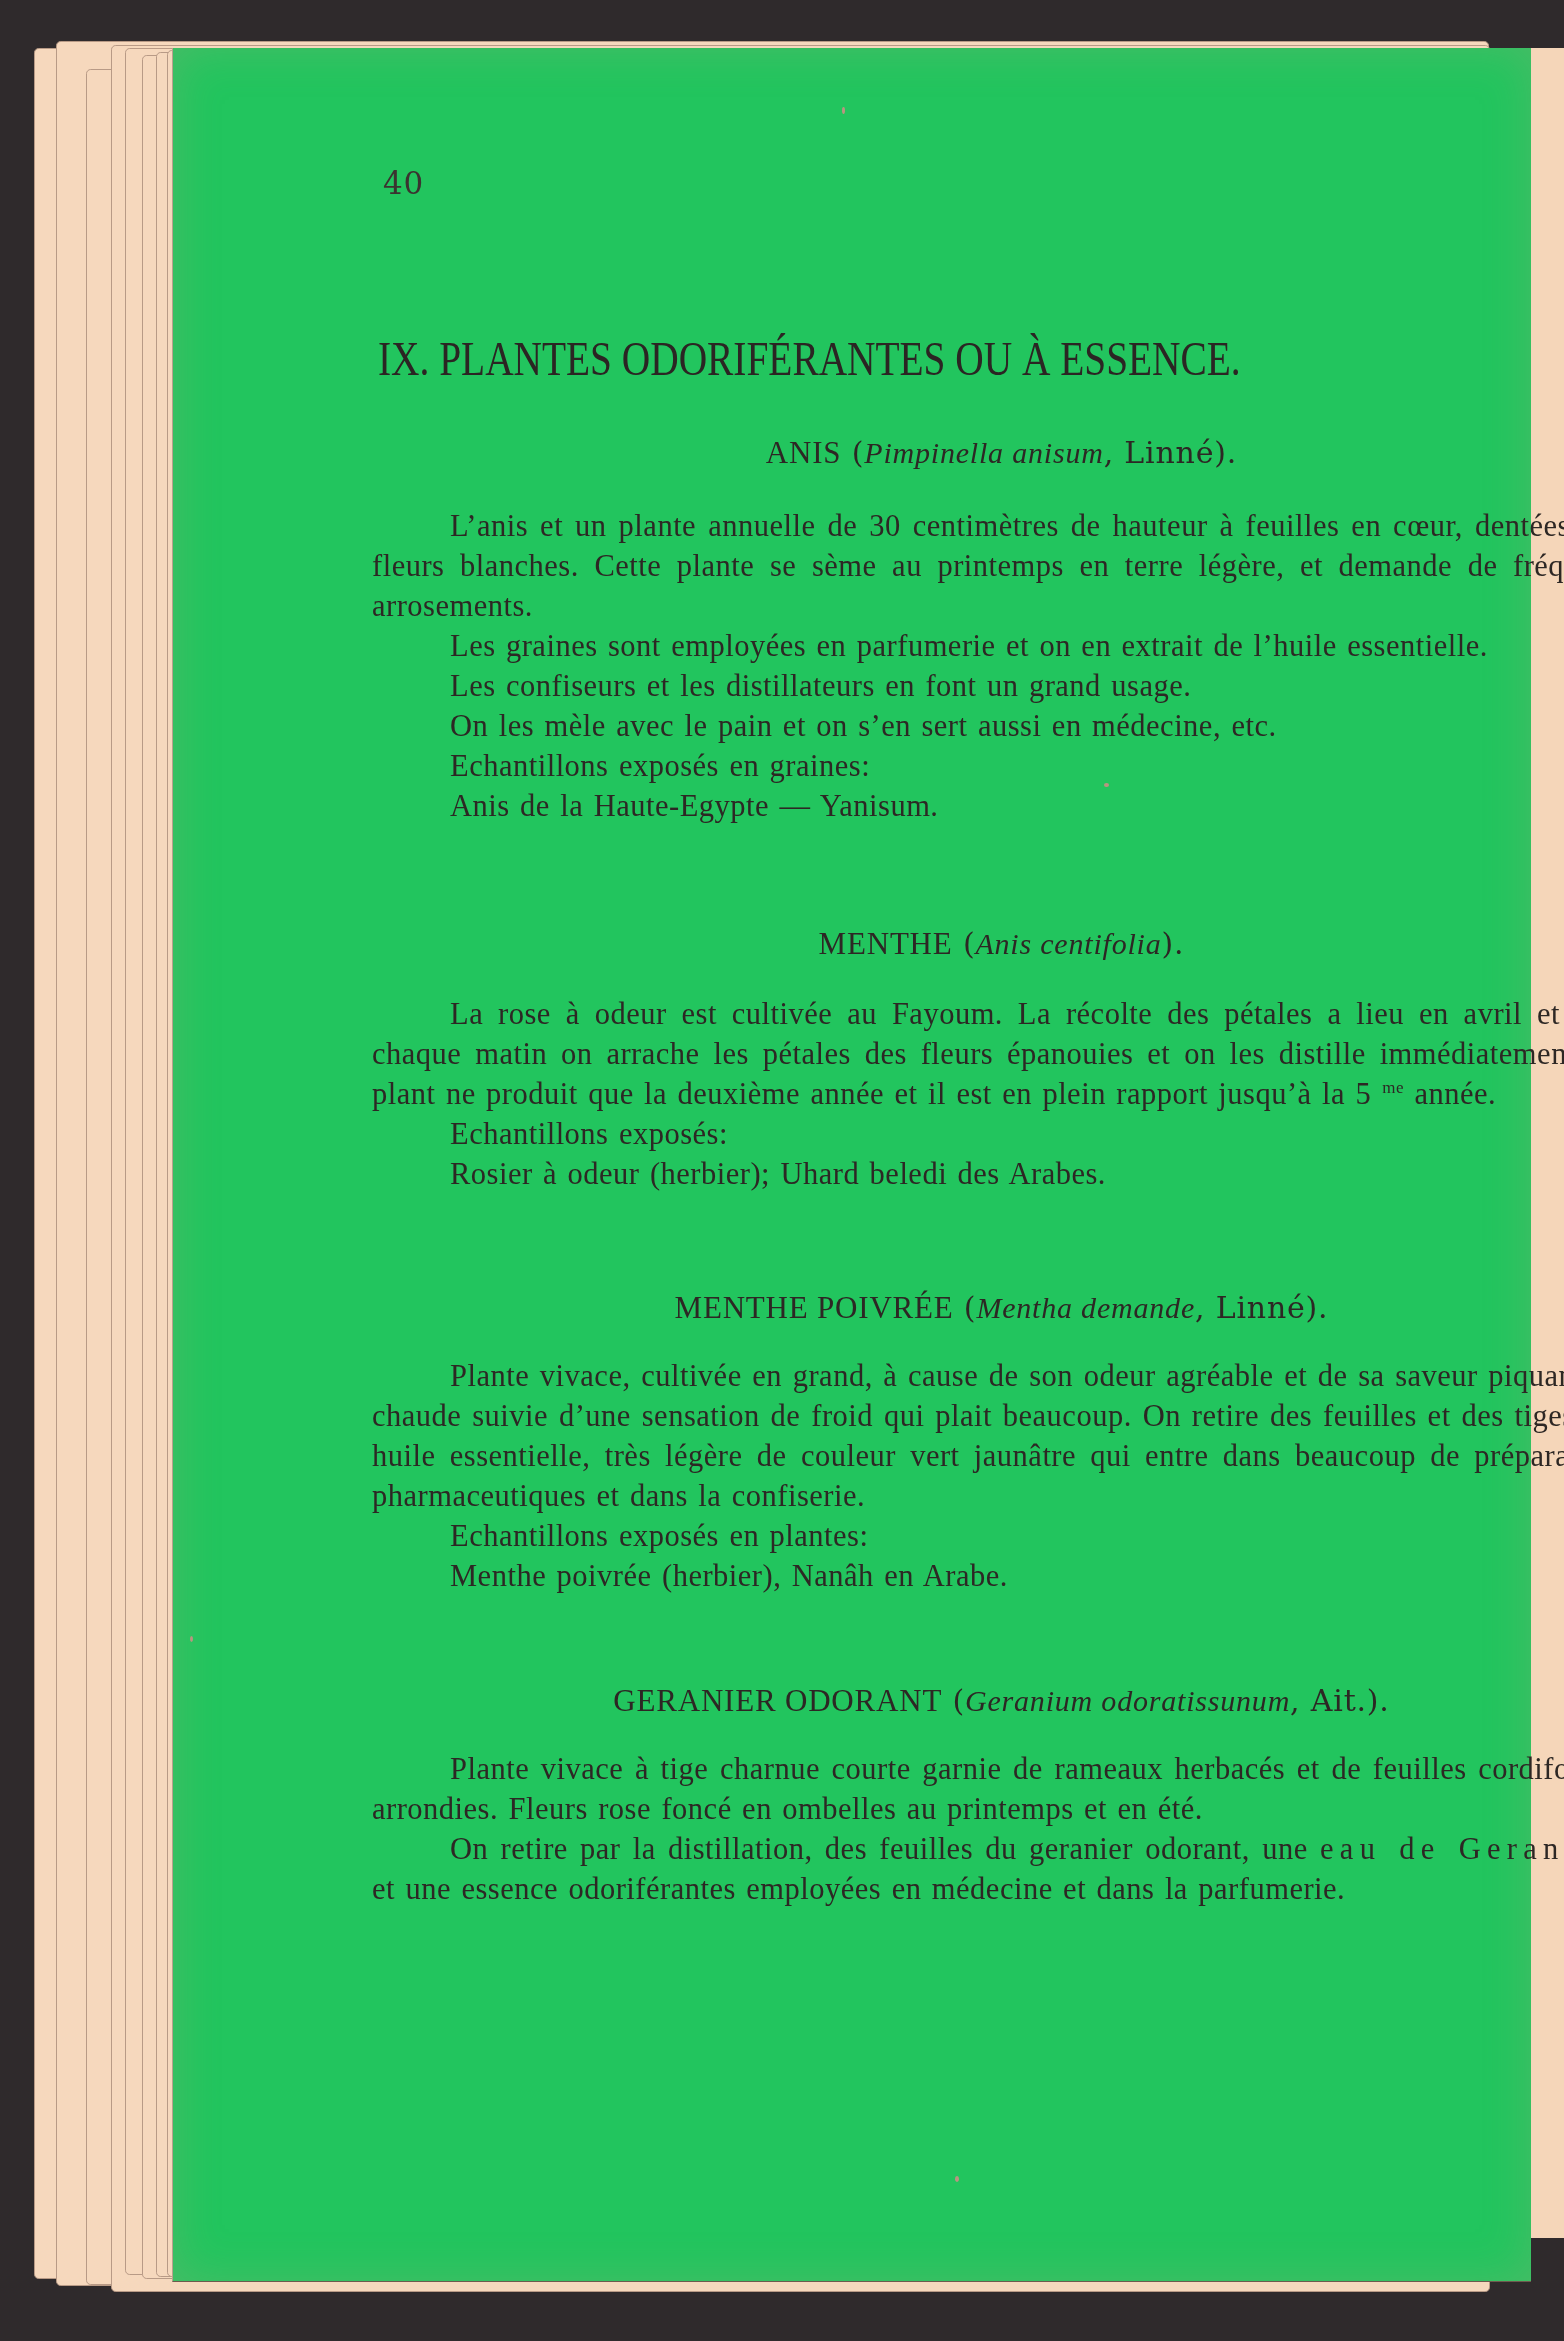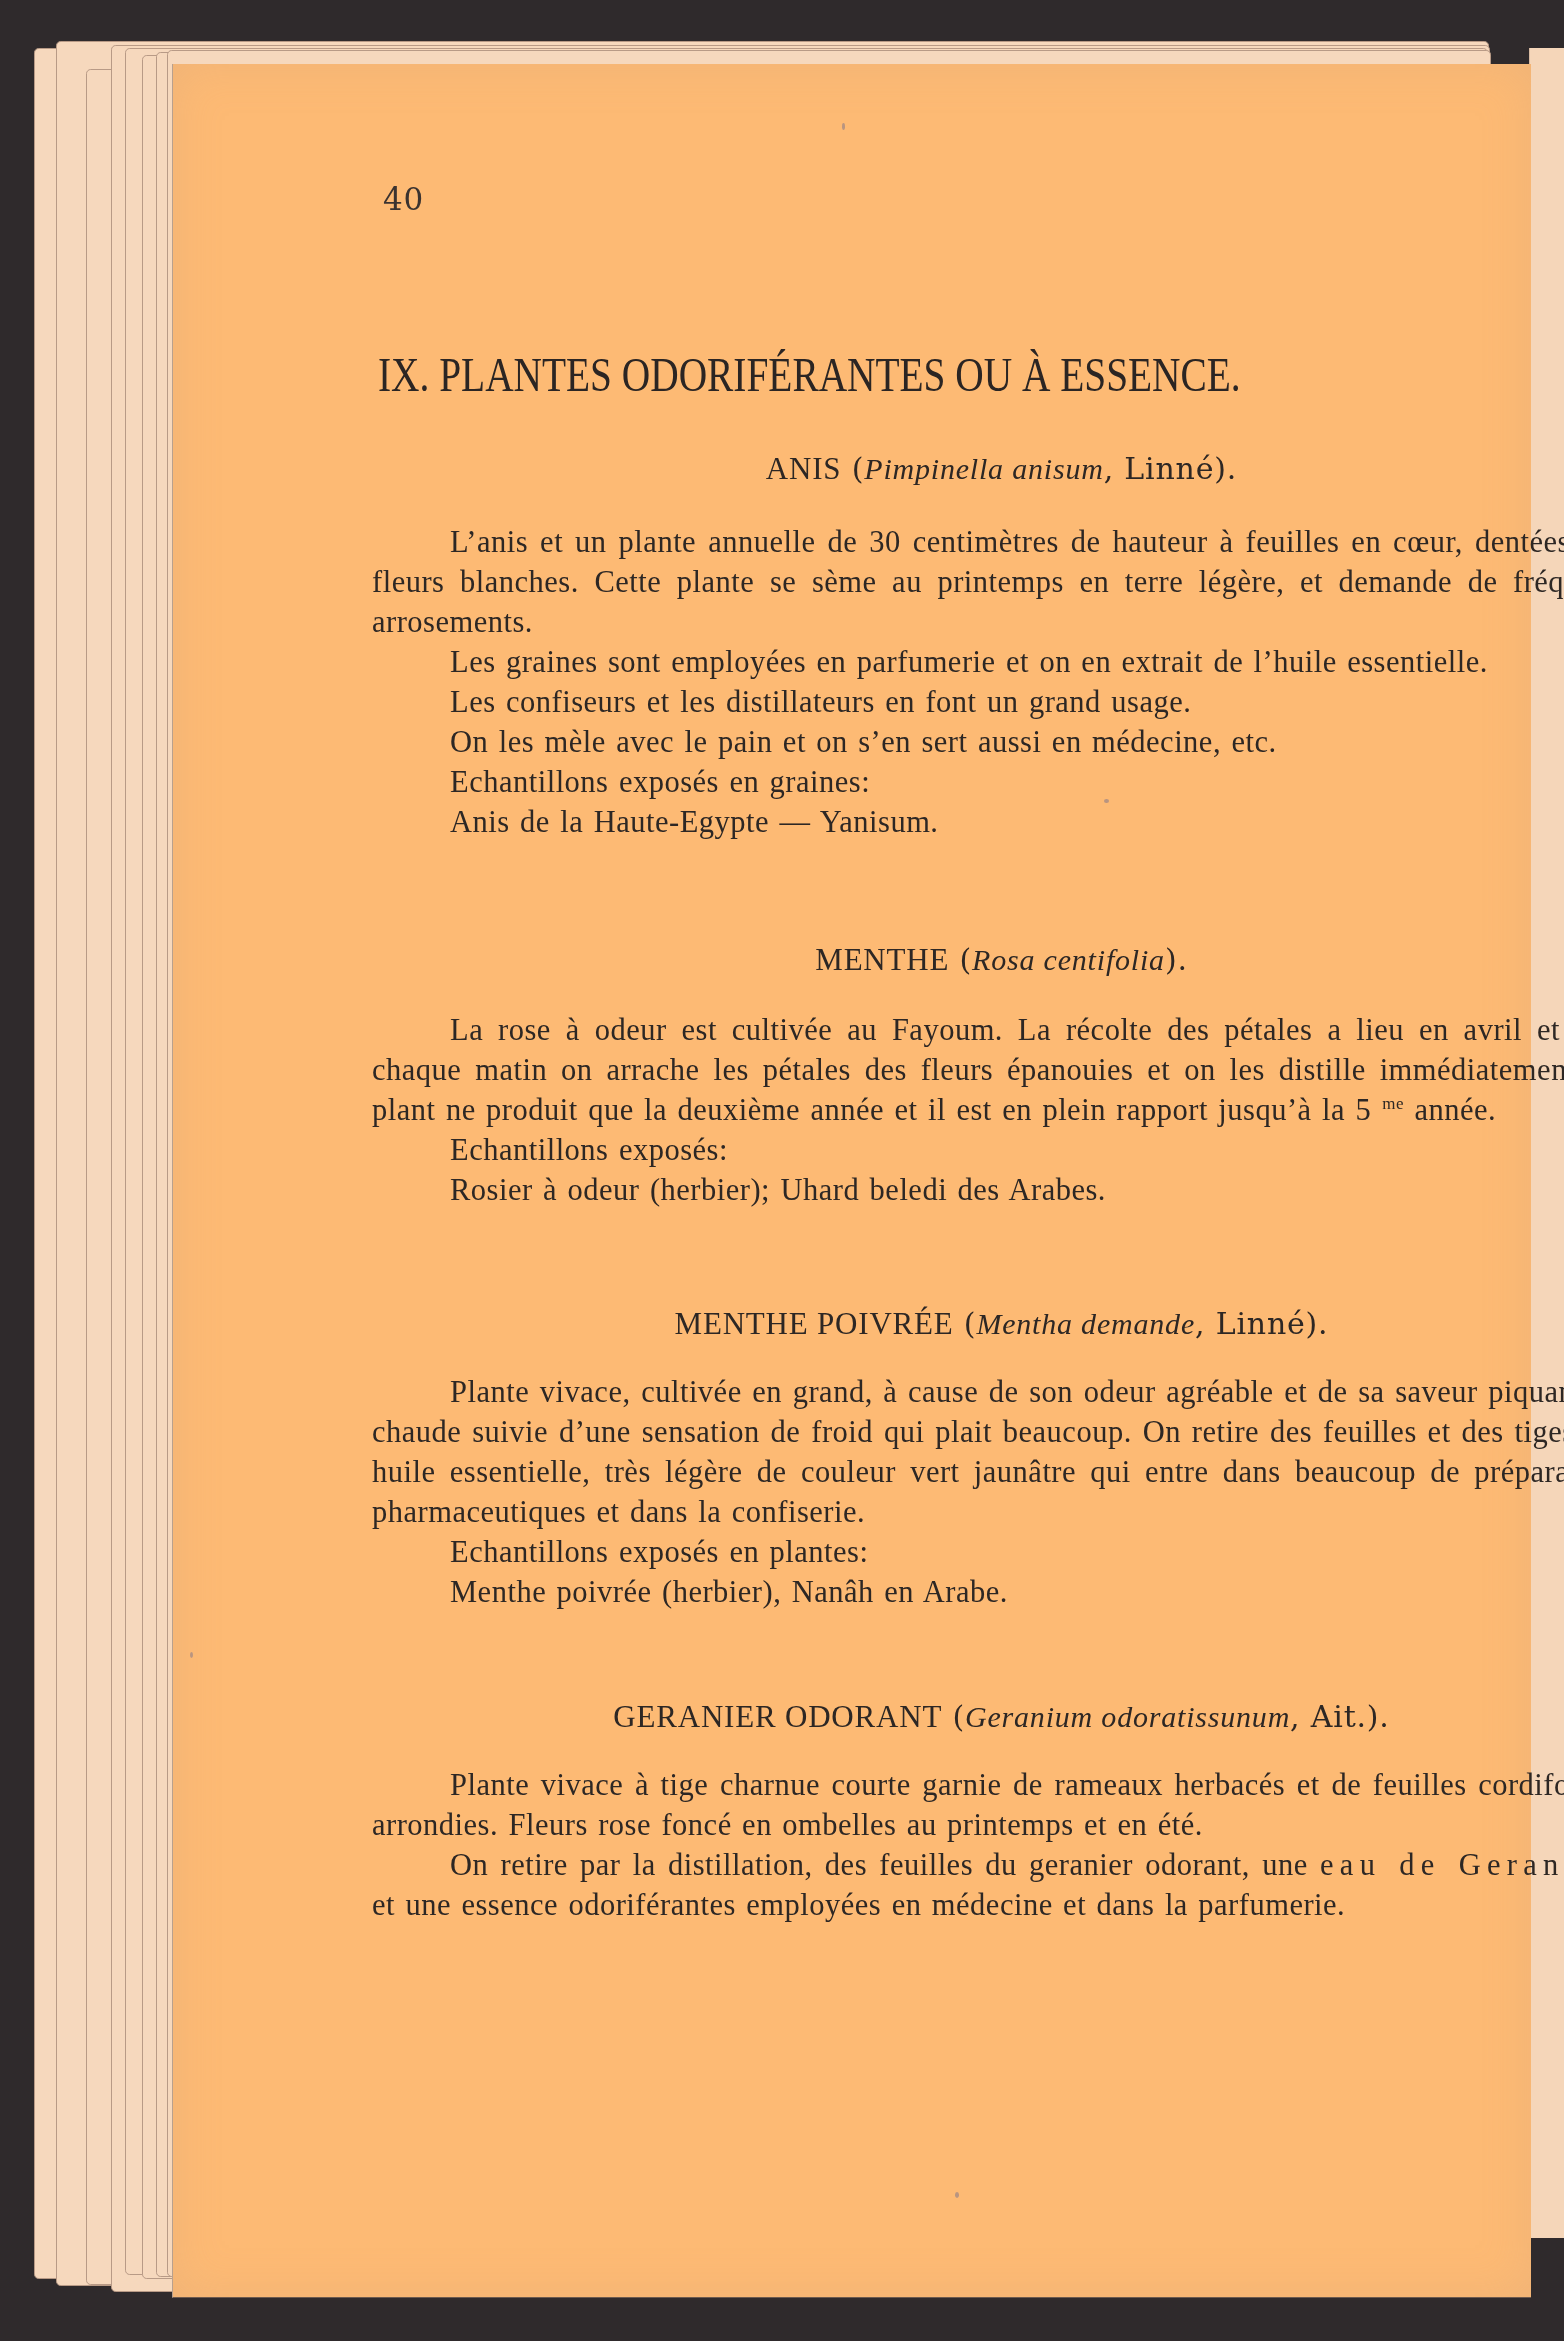--- a/index.html
+++ b/index.html
@@ -36,24 +36,24 @@
       top: 48px;
       width: 35px;
       height: 2190px;
       background: #f5d6b9;
       border-left: 1.6px solid #d9bba2;
     }
 
     .page {
       position: absolute;
       left: 172px;
-      top: 64px;
+      top: 48px;
       width: 1358px;
       height: 2233px;
-      background: #fdba74;
+      background: #22c55e;
       border-left: 1.6px solid #b8a08e;
       border-bottom: 1.6px solid #6e5a4e;
       box-shadow: inset 0 0 47px rgba(200, 160, 130, 0.25);
       text-decoration: underline;
     }
 
     .page-number {
       position: absolute;
       left: 210px;
       top: 117px;
@@ -176,21 +176,21 @@
     <p class="para indent">Les graines sont employées en parfumerie et on en extrait de l’huile essentielle.</p>
     <p class="plain-line">Les confiseurs et les distillateurs en font un grand usage.</p>
     <p class="plain-line">On les mèle avec le pain et on s’en sert aussi en médecine, etc.</p>
     <p class="plain-line">Echantillons exposés en graines:</p>
     <p class="plain-line">Anis de la Haute-Egypte — Yanisum.</p>
   </div>
 
   <div class="text-block sec-rosier-header">
     <div class="section-header">
       <span class="common">MENTHE</span>
-      <span>(</span><span class="latin">Rosa centifolia</span><span></span><span>).</span>
+      <span>(</span><span class="latin">Anis centifolia</span><span></span><span>).</span>
     </div>
   </div>
   <div class="text-block sec-rosier-body">
     <p class="para indent"><span>La rose à odeur est cultivée au Fayoum. La récolte des pétales a lieu en avril et mai; chaque matin on arrache les pétales des fleurs épanouies et on les distille immédiatement. Le plant ne produit que la deuxième année et il est en plein rapport jusqu’à la 5</span><sup>me</sup><span> année.</span></p>
     <p class="plain-line">Echantillons exposés:</p>
     <p class="plain-line">Rosier à odeur (herbier); Uhard beledi des Arabes.</p>
   </div>
 
   <div class="text-block sec-menthe-header">
     <div class="section-header">

